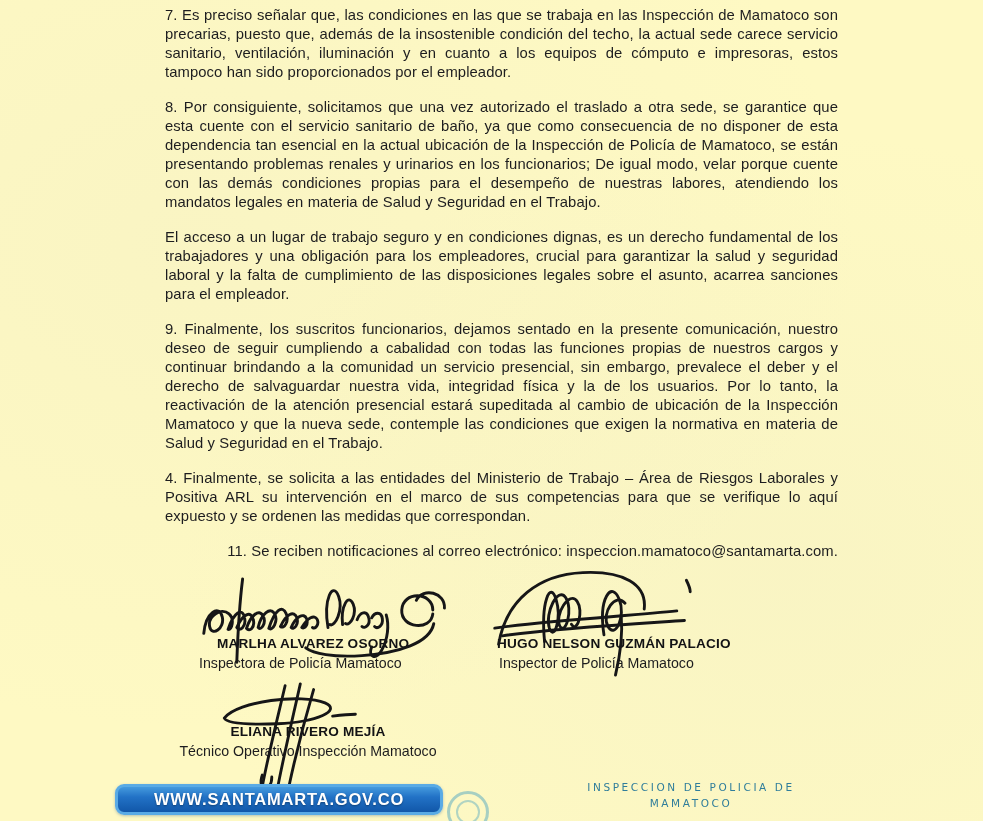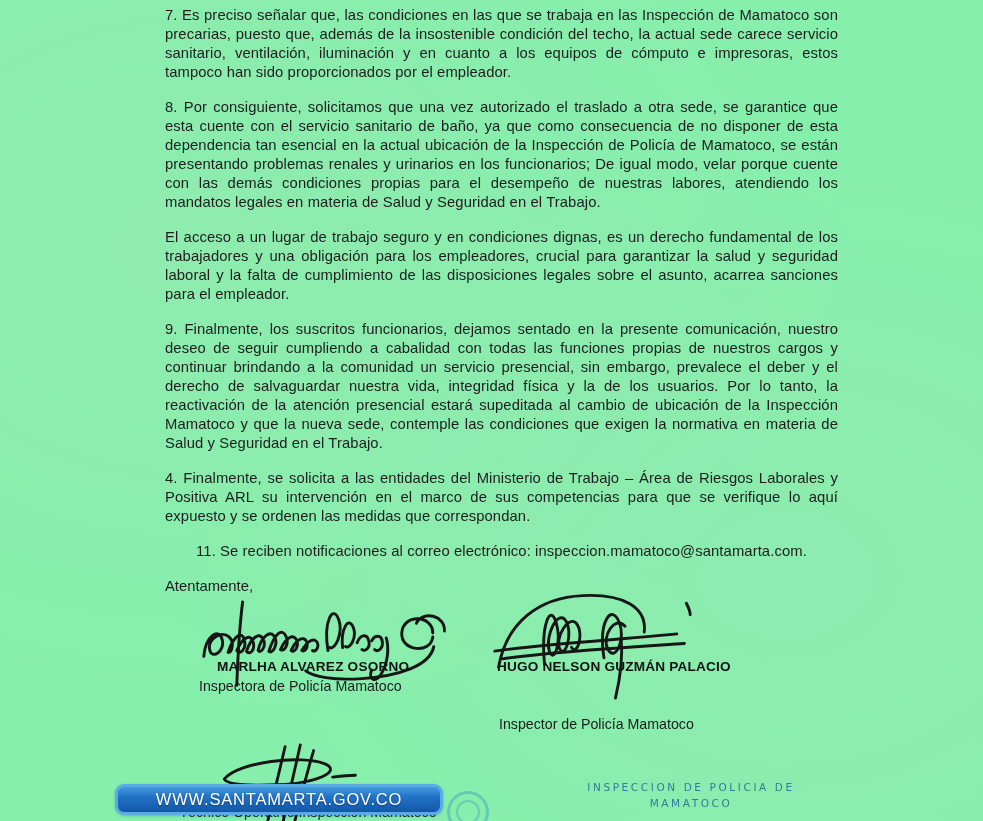--- a/index.html
+++ b/index.html
@@ -1,21 +1,21 @@
 <!DOCTYPE html>
 <html lang="es"><head>
 <meta charset="utf-8">
 <title>Documento escaneado</title>
 <style>
   html,body{margin:0;padding:0;background:#e8e8e8;}
   .page{
     position:relative;
     width:983px;height:821px;
     margin:0 auto;
-    background:#86efac;
+    background:#fef9c3;
     overflow:hidden;
     font-family:"Liberation Sans", sans-serif;
     color:#1d1d1f;
   }
   
   .page::before{
     content:"";position:absolute;inset:0;
     background:
       radial-gradient(ellipse at 20% 30%, rgba(210,205,195,0.10), transparent 60%),
       radial-gradient(ellipse at 80% 70%, rgba(205,205,200,0.10), transparent 55%);
@@ -24,59 +24,59 @@
   .content{
     position:absolute;top:6px;left:165px;width:673px;
   }
   .para{
     margin:0 0 16px 0;
     font-size:14.8px;line-height:19px;
     text-align:justify;
     letter-spacing:0.1px;
     color:#1d1d1f;
   }
-  .para.no-justify{text-align:center;}
+  .para.no-justify{text-align:right;}
   .closing{margin:3px 0 2px 0;font-size:14.8px;line-height:19px;}
 
   
   .sig-row{display:flex;margin-top:4px;margin-left:30px;}
   .sig-col{position:relative;}
   .sig-col-1{width:300px;}
   .sig-col-2{width:330px;}
   .sig-art{position:relative;height:58px;}
   .sig-svg{position:absolute;pointer-events:none;}
   .svg-sig1{left:2px;top:-6px;width:262px;height:112px;}
   .svg-sig2{left:-6px;top:-14px;width:206px;height:115px;}
   .svg-sig3{position:absolute;left:46px;top:-4px;width:152px;height:118px;pointer-events:none;}
   .sig-name{
     font-size:13.6px;font-weight:bold;letter-spacing:0.2px;
     line-height:18px;color:#121214;white-space:nowrap;
   }
   .sig-title{font-size:14.2px;line-height:20px;color:#1d1d1f;white-space:nowrap;}
   .sig-col-1 .sig-name{margin-left:22px;}
   .sig-col-1 .sig-title{margin-left:4px;}
   .sig-col-2 .sig-name{margin-left:2px;}
-  .sig-col-2 .sig-title{margin-left:4px;margin-top:38px;}
+  .sig-col-2 .sig-title{margin-left:4px;}
   .sig-block-2{
     position:relative;margin-top:10px;margin-left:0;
     width:286px;padding-top:40px;text-align:center;
   }
   .sig-block-2 .sig-name{margin:0;}
   .sig-block-2 .sig-title{margin:0;}
   .stroke{fill:none;stroke:#161617;stroke-linecap:round;stroke-linejoin:round;}
 
   
   .footer-badge{
     position:absolute;left:115px;bottom:6px;
     width:322px;height:25px;
     background:linear-gradient(180deg,#449ade 0%,#2272c6 40%,#1157a9 100%);
     border:3px solid #5aabe5;
     border-radius:9px;
     display:flex;align-items:center;justify-content:center;
-    color:#ffffff;font-weight:normal;font-size:16.5px;
+    color:#ffffff;font-weight:bold;font-size:16.5px;
     letter-spacing:0.8px;
     text-shadow:0 1px 2px rgba(0,0,0,0.35);
     box-shadow:0 1px 3px rgba(40,90,150,0.35);
   }
   .footer-circle{
     position:absolute;left:447px;bottom:-12px;
     width:36px;height:36px;border-radius:50%;
     border:3px solid rgba(62,158,192,0.45);
   }
   .footer-circle::after{
@@ -97,21 +97,20 @@
 <div class="page">
 
   <div class="content">
     <p class="para">7.  Es preciso señalar que, las condiciones en las que se trabaja en las Inspección de Mamatoco son precarias, puesto que, además de la insostenible condición del techo, la actual sede carece servicio sanitario, ventilación, iluminación y en cuanto a los equipos de cómputo e impresoras, estos tampoco han sido proporcionados por el empleador.</p>
     <p class="para">8. Por consiguiente, solicitamos que una vez autorizado el traslado a otra sede, se garantice que esta cuente con el servicio sanitario de baño, ya que como consecuencia de no disponer de esta dependencia tan esencial en la actual ubicación de la Inspección de Policía de Mamatoco, se están presentando problemas renales y urinarios en los funcionarios; De igual modo, velar porque cuente con las demás condiciones propias para el desempeño de nuestras labores, atendiendo los mandatos legales en materia de Salud y Seguridad en el Trabajo.</p>
     <p class="para">El acceso a un lugar de trabajo seguro y en condiciones dignas, es un derecho fundamental de los trabajadores y una obligación para los empleadores, crucial para garantizar la salud y seguridad laboral y la falta de cumplimiento de las disposiciones legales sobre el asunto, acarrea sanciones para el empleador.</p>
     <p class="para">9.  Finalmente, los suscritos funcionarios, dejamos sentado en la presente comunicación, nuestro deseo de seguir cumpliendo a cabalidad con todas las funciones propias de nuestros cargos y continuar brindando a la comunidad un servicio presencial, sin embargo, prevalece el deber y el derecho de salvaguardar nuestra vida, integridad física y la de los usuarios.  Por lo tanto, la reactivación de la atención presencial estará supeditada al cambio de ubicación de la Inspección Mamatoco y que la nueva sede, contemple las condiciones que exigen la normativa en materia de Salud y Seguridad en el Trabajo.</p>
     <p class="para">4. Finalmente, se solicita a las entidades del Ministerio de Trabajo – Área de Riesgos Laborales y Positiva ARL su intervención en el marco de sus competencias para que se verifique lo aquí expuesto y se ordenen las medidas que correspondan.</p>
     <p class="para no-justify">11. Se reciben notificaciones al correo electrónico: inspeccion.mamatoco@santamarta.com.</p>
 
-    <p class="closing">Atentamente,</p>
 
     <div class="sig-row">
 
       <div class="sig-col sig-col-1">
         <div class="sig-art">
           <svg class="sig-svg svg-sig1" viewBox="0 0 270 115" aria-hidden="true">
             <path class="stroke" stroke-width="3" d="M7,64 C9,42 23,34 26,47 C29,59 15,68 13,57 C11,46 25,37 33,44 C39,49 36,61 32,60
                  C38,42 47,37 49,48 C51,57 44,63 41,58 C47,44 56,40 58,50 C60,58 54,63 51,59
                  C55,46 64,38 68,46 C72,53 66,62 63,58 C66,44 76,36 80,44 C84,51 78,62 74,59
                  C80,40 88,34 92,44 C95,51 90,60 86,57 C92,44 100,40 103,48 C105,55 100,61 97,58

